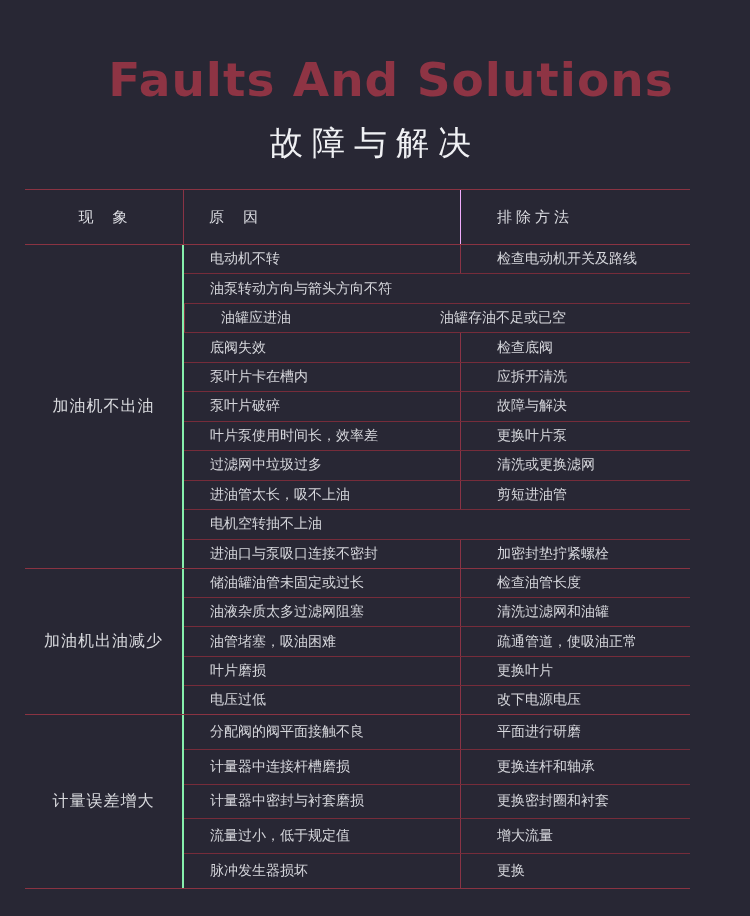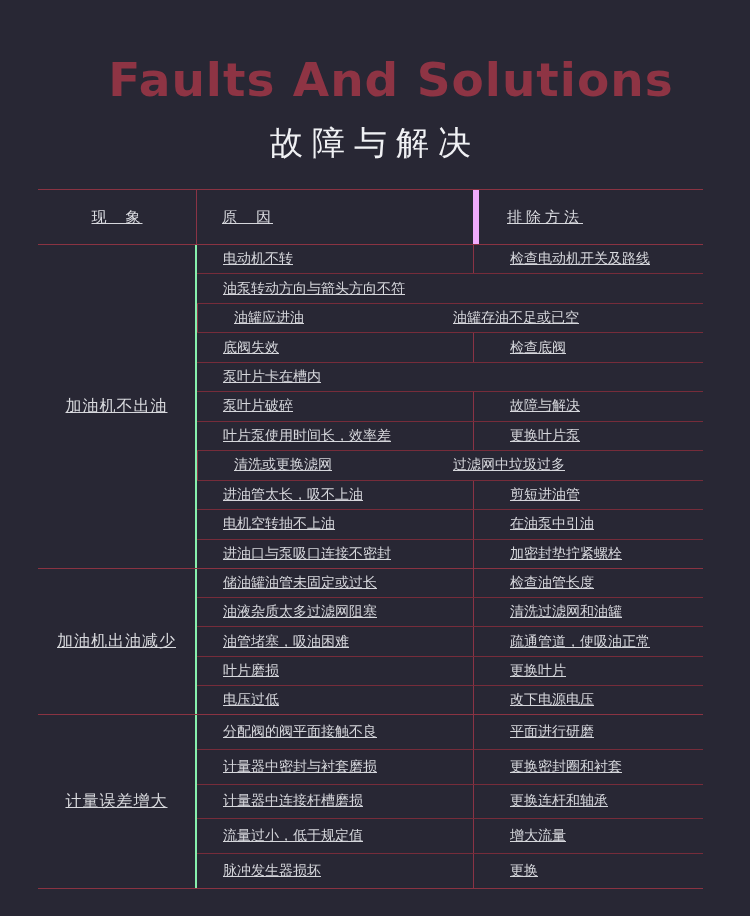--- a/index.html
+++ b/index.html
@@ -17,35 +17,34 @@
     font-size: 47px; font-weight: 700; letter-spacing: 1px;
     color: #8e3444;
   }
   .title-zh {
     position: absolute; top: 121px; left: 0; width: 750px;
     text-align: center;
     font-size: 33px; font-weight: 400; letter-spacing: 9px;
     color: #f0f1f4;
   }
   .fault-table {
-    position: absolute; left: 38px; top: 189px; width: 665px;
+    position: absolute; left: 25px; top: 189px; width: 665px;
     border-top: 1px solid #8a3342;
     color: #d6d7dc;
     font-size: 14px;
-    text-decoration: underline;
   }
   .thead {
     display: flex; height: 55px;
     border-bottom: 1px solid #8a3342;
     color: #dcdde2; font-size: 15px;
   }
   .th { display: flex; align-items: center; }
   .th-phen { width: 159px; justify-content: center; border-right: 1px solid #8a3345; letter-spacing: 2px; }
   .th-cause { width: 276px; padding-left: 25px; letter-spacing: 2px; }
-  .th-sol { flex: 1; border-left: 6px solid #f0abfc; padding-left: 28px; letter-spacing: 4px; }
+  .th-sol { flex: 1; border-left: 1px solid #f0abfc; padding-left: 36px; letter-spacing: 4px; }
   .section {
     display: flex;
     border-bottom: 1px solid #8a3342;
   }
   .section-0 { height: 324px; }
   .section-1 { height: 146px; }
   .section-2 { height: 174px; }
   .phen-cell {
     width: 159px;
     display: flex; align-items: center; justify-content: center;
@@ -87,40 +86,40 @@
           <div class="row">
             <div class="cell sol-cell">油罐应进油</div>
             <div class="cell cause-cell">油罐存油不足或已空</div>
           </div>
           <div class="row">
             <div class="cell cause-cell">底阀失效</div>
             <div class="cell sol-cell">检查底阀</div>
           </div>
           <div class="row">
             <div class="cell cause-cell">泵叶片卡在槽内</div>
+            <div class="cell sol-cell">应拆开清洗</div>
           </div>
           <div class="row">
             <div class="cell cause-cell">泵叶片破碎</div>
             <div class="cell sol-cell">故障与解决</div>
           </div>
           <div class="row">
             <div class="cell cause-cell">叶片泵使用时间长，效率差</div>
             <div class="cell sol-cell">更换叶片泵</div>
           </div>
           <div class="row">
+            <div class="cell cause-cell">过滤网中垃圾过多</div>
             <div class="cell sol-cell">清洗或更换滤网</div>
-            <div class="cell cause-cell">过滤网中垃圾过多</div>
           </div>
           <div class="row">
             <div class="cell cause-cell">进油管太长，吸不上油</div>
             <div class="cell sol-cell">剪短进油管</div>
           </div>
           <div class="row">
             <div class="cell cause-cell">电机空转抽不上油</div>
-            <div class="cell sol-cell">在油泵中引油</div>
           </div>
           <div class="row">
             <div class="cell cause-cell">进油口与泵吸口连接不密封</div>
             <div class="cell sol-cell">加密封垫拧紧螺栓</div>
           </div>
         </div>
       </div>
       <div class="section section-1">
         <div class="phen-cell">加油机出油减少</div>
         <div class="rows">
@@ -147,26 +146,26 @@
         </div>
       </div>
       <div class="section section-2">
         <div class="phen-cell">计量误差增大</div>
         <div class="rows">
           <div class="row">
             <div class="cell cause-cell">分配阀的阀平面接触不良</div>
             <div class="cell sol-cell">平面进行研磨</div>
           </div>
           <div class="row">
+            <div class="cell cause-cell">计量器中连接杆槽磨损</div>
+            <div class="cell sol-cell">更换连杆和轴承</div>
+          </div>
+          <div class="row">
             <div class="cell cause-cell">计量器中密封与衬套磨损</div>
             <div class="cell sol-cell">更换密封圈和衬套</div>
-          </div>
-          <div class="row">
-            <div class="cell cause-cell">计量器中连接杆槽磨损</div>
-            <div class="cell sol-cell">更换连杆和轴承</div>
           </div>
           <div class="row">
             <div class="cell cause-cell">流量过小，低于规定值</div>
             <div class="cell sol-cell">增大流量</div>
           </div>
           <div class="row">
             <div class="cell cause-cell">脉冲发生器损坏</div>
             <div class="cell sol-cell">更换</div>
           </div>
         </div>

